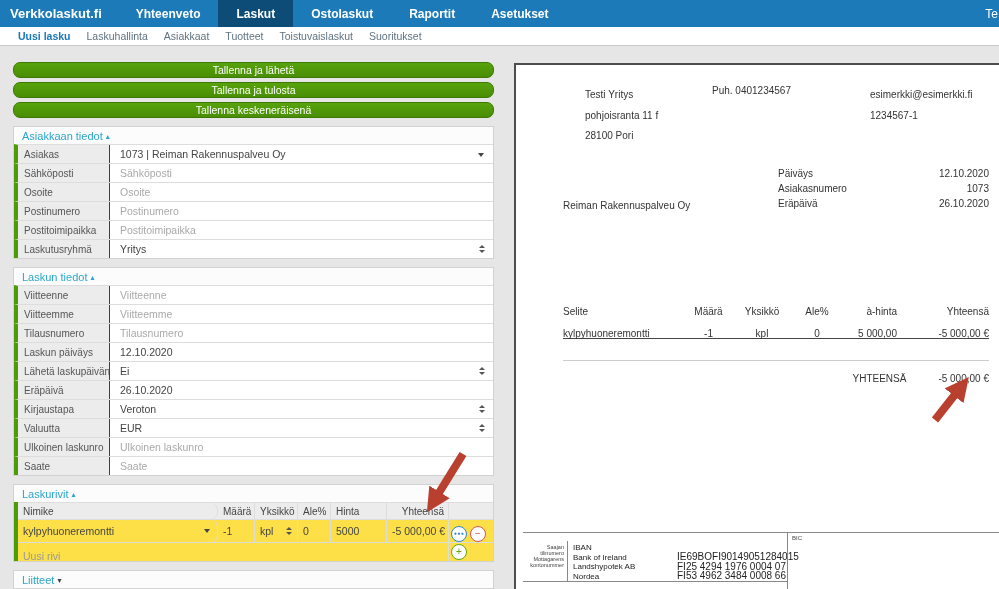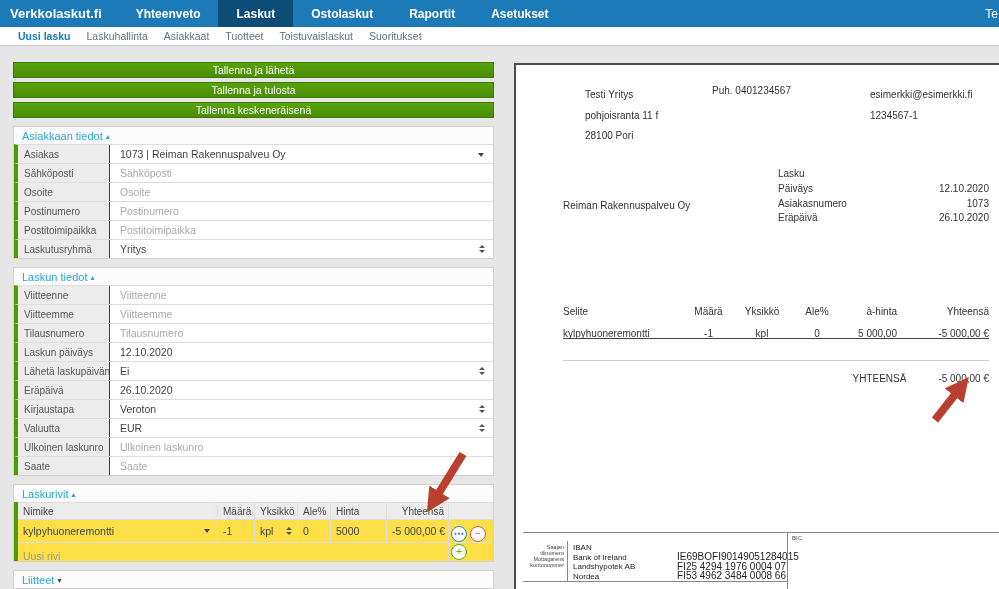--- a/index.html
+++ b/index.html
@@ -15,21 +15,21 @@
 
   
   .subnav { height:19px; background:#fff; border-bottom:1px solid #c9c9c9; display:flex; align-items:center; padding-left:10px; }
   .subnav a { font-size:10.5px; margin:0 8px; color:#5f7280; cursor:pointer; text-decoration:none; }
   .subnav a.active { color:#1779ba; font-weight:bold; }
 
   .main { position:relative; height:542px; }
 
   
   .left-panel { position:absolute; left:13px; top:16px; width:481px; }
-  .btn-green { display:block; width:100%; height:16px; margin-bottom:4px; border:1px solid #3c7a03; border-radius:0;
+  .btn-green { display:block; width:100%; height:16px; margin-bottom:4px; border:1px solid #3c7a03; border-radius:7px;
     background:linear-gradient(#57a30c,#498d04); color:#fff; font-size:10.5px; font-family:inherit; cursor:pointer; line-height:13px; }
   .card { background:#fde047; border:1px solid #d2d2d2; margin-top:8px; }
   .card-header { padding:3px 8px 2px; font-size:11px; color:#2ba6cb; cursor:pointer; background:#fcfcfc; }
   .collapse-glyph { font-size:8px; position:relative; top:-1px; }
   .frow { display:flex; border-top:1px solid #ddd; border-left:4px solid #4e9c05; height:19px; background:#fff; align-items:stretch; }
   .flabel { width:92px; flex:0 0 92px; background:#ececec; color:#555; font-size:10px; padding:4px 0 0 6px;
     border-right:1px solid #701a75; white-space:nowrap; overflow:hidden; }
   .fvalue { flex:1; position:relative; display:flex; align-items:center; padding:0 20px 0 10px; font-size:10.5px; color:#444; overflow:hidden; cursor:pointer; }
   .fvalue input { border:none; outline:none; width:100%; font:inherit; font-size:10.5px; color:#444; background:transparent; }
   .fvalue input::placeholder { color:#a9a9a9; }
@@ -320,24 +320,20 @@
     <div class="abs phone-block">Puh. 0401234567</div>
     <div class="abs email-block">
       <div>esimerkki@esimerkki.fi</div>
       <div>1234567-1</div>
     </div>
 
     <div class="abs recipient">Reiman Rakennuspalveu Oy</div>
 
     <div class="abs meta-block">
       <div class="meta-row">
-          <div class="meta-label">Lasku</div>
-          <div class="meta-value"></div>
-        </div>
-      <div class="meta-row">
           <div class="meta-label">Päiväys</div>
           <div class="meta-value">12.10.2020</div>
         </div>
       <div class="meta-row">
           <div class="meta-label">Asiakasnumero</div>
           <div class="meta-value">1073</div>
         </div>
       <div class="meta-row">
           <div class="meta-label">Eräpäivä</div>
           <div class="meta-value">26.10.2020</div>

